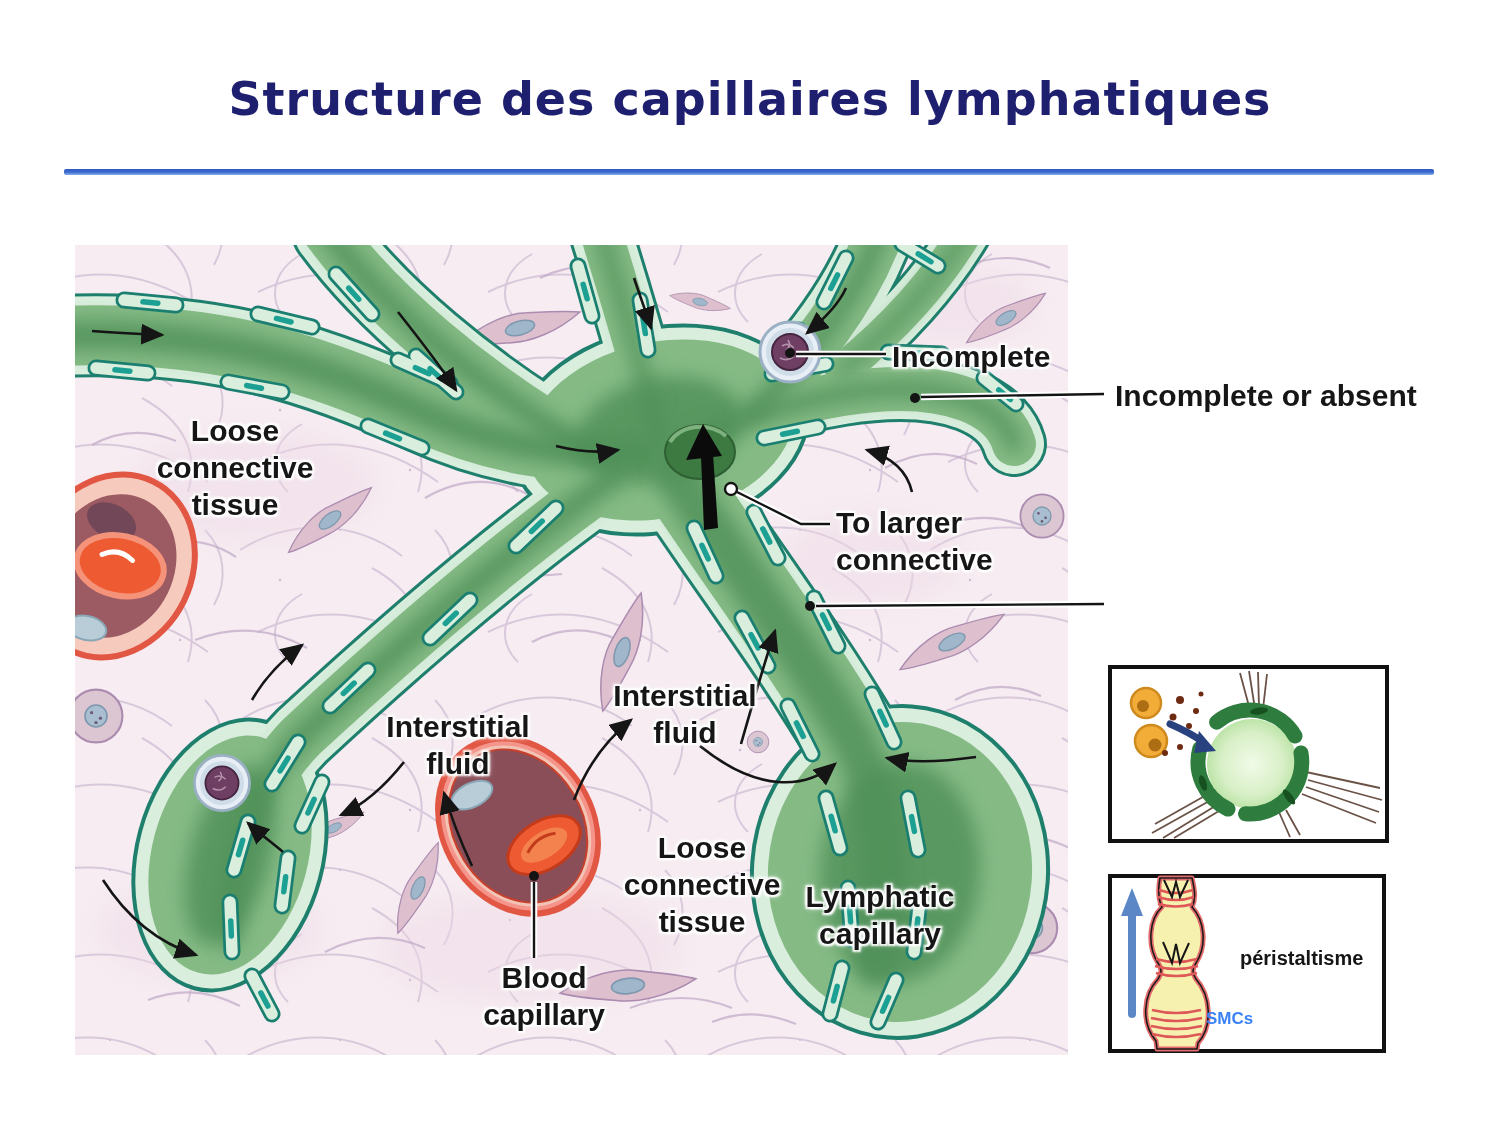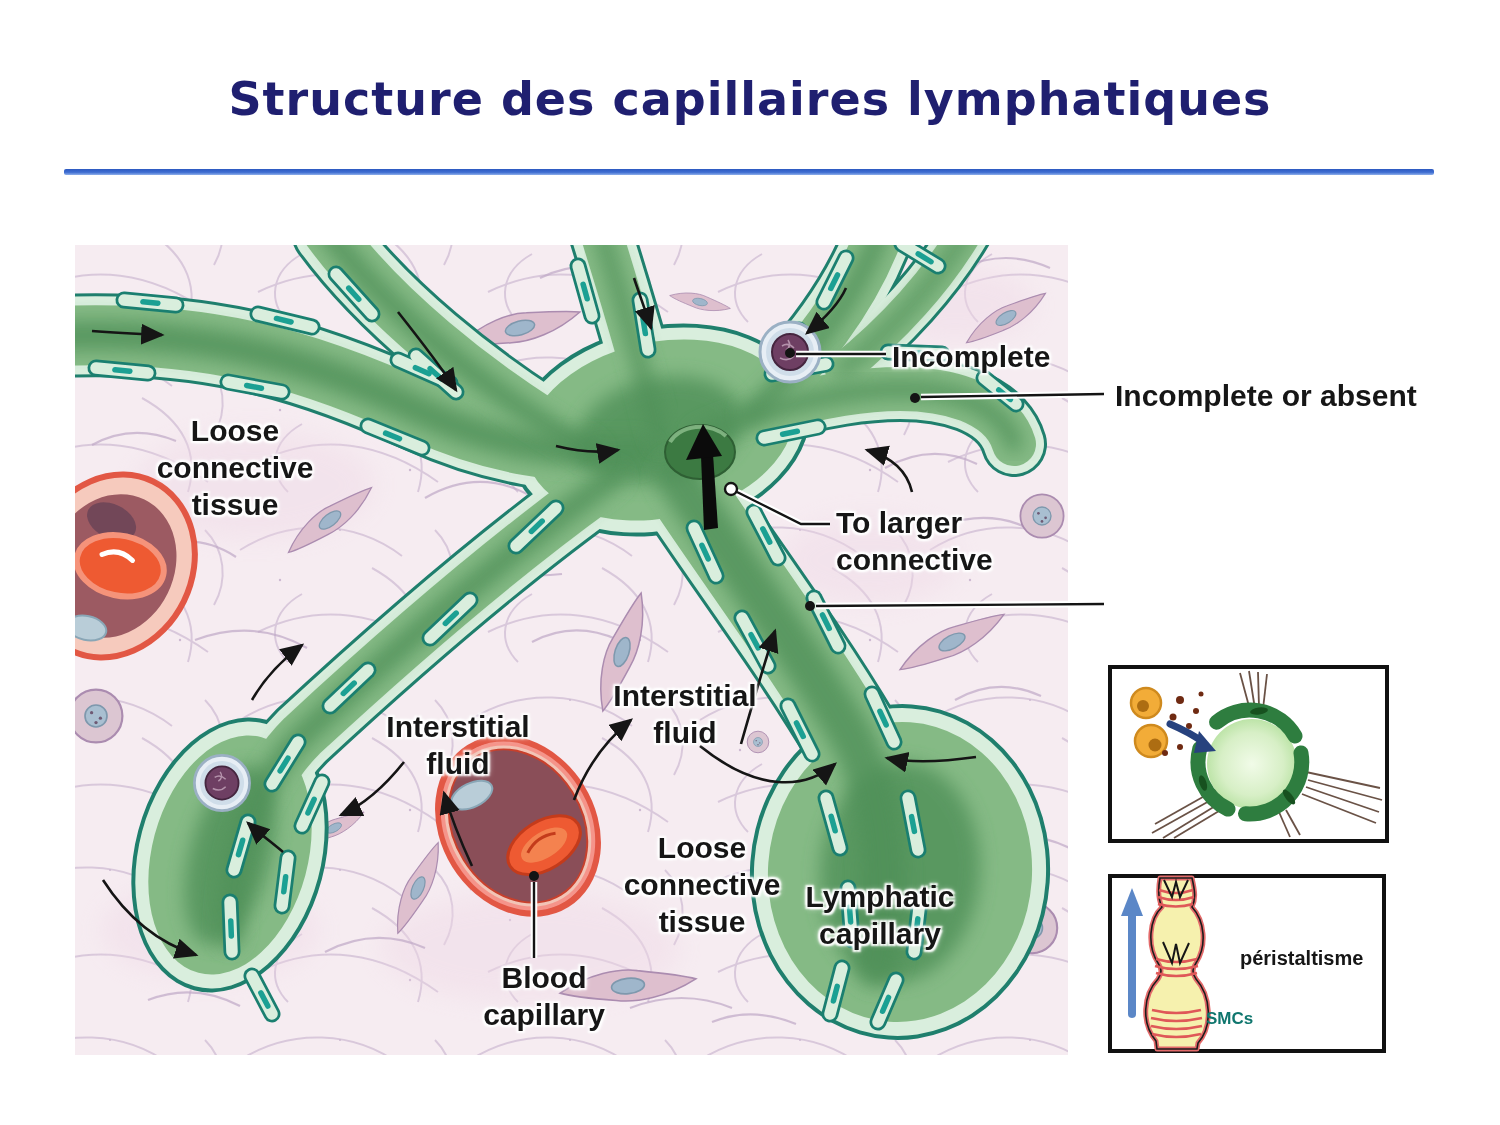--- a/index.html
+++ b/index.html
@@ -12,21 +12,21 @@
         background:linear-gradient(180deg,#2c59c0 0%,#3f6ed2 55%,#8fb0ea 100%);border-radius:2px;}
   .art{position:absolute;left:0;top:0;width:1500px;height:1125px;}
   .lbl{position:absolute;font-weight:700;font-size:30px;line-height:37px;color:#161616;
        white-space:nowrap;
        text-shadow:-2px -2px 2px #fff,2px -2px 2px #fff,-2px 2px 2px #fff,2px 2px 2px #fff,0 0 7px #fff;}
   .c{transform:translateX(-50%);text-align:center;margin-left:30px;}
   .big-halo{font-size:31px;
        text-shadow:-3px -3px 1px #fff,3px -3px 1px #fff,-3px 3px 1px #fff,3px 3px 1px #fff,
                    0 -3px 1px #fff,0 3px 1px #fff,-3px 0 1px #fff,3px 0 1px #fff,0 0 8px #fff;}
   .small{font-size:20px;line-height:24px;}
-  .smcs{font-size:17px;color:#0f766e;text-shadow:none;}
+  .smcs{font-size:17px;color:#3b82f6;text-shadow:none;}
   .vA{stroke:#1f7f6d;fill:none;stroke-linecap:round;}
   .vB{stroke:#d9eedd;fill:none;stroke-linecap:round;}
   .vC{stroke:#85ba85;fill:none;stroke-linecap:round;}
   .vD{stroke:#4f9058;fill:none;stroke-linecap:round;opacity:.8;filter:url(#coreBlur);}
   .segD{stroke:#1a7f70;stroke-width:17;stroke-linecap:round;}
   .segP{stroke:#d9eedd;stroke-width:11.5;stroke-linecap:round;}
   .segN{stroke:#1ba093;stroke-width:5.5;stroke-linecap:round;stroke-dasharray:15 99;stroke-dashoffset:-19;}
   .arr{stroke:#151515;stroke-width:2.6;fill:none;marker-end:url(#ah);}
   .ldrW{stroke:#ffffff;stroke-width:6.5;fill:none;}
   .ldrB{stroke:#141414;stroke-width:2.4;fill:none;}

